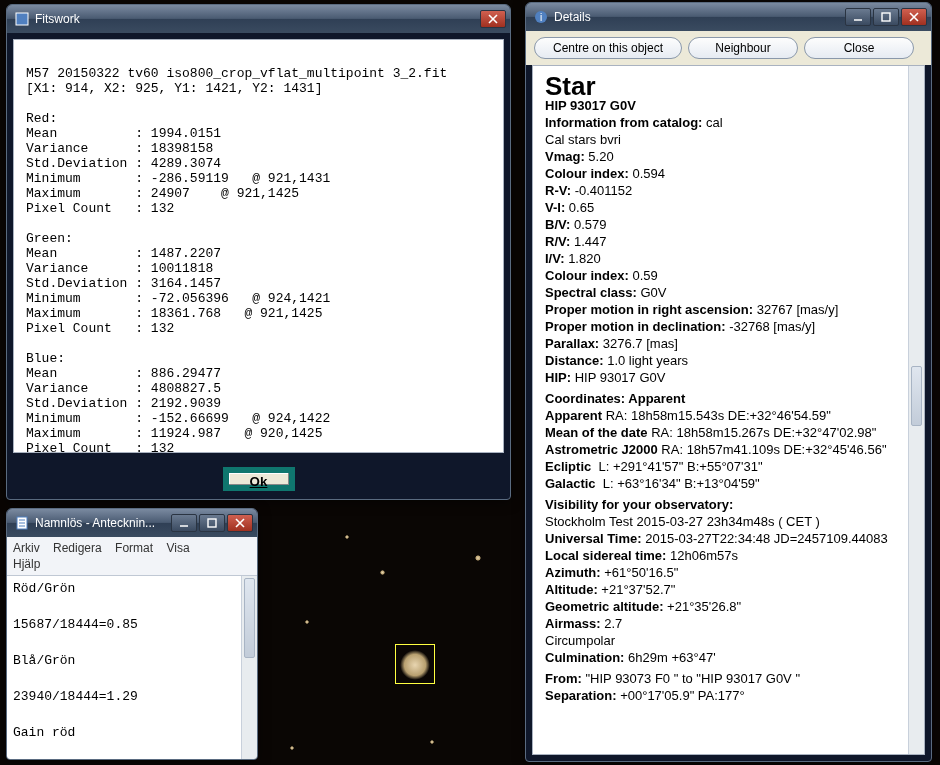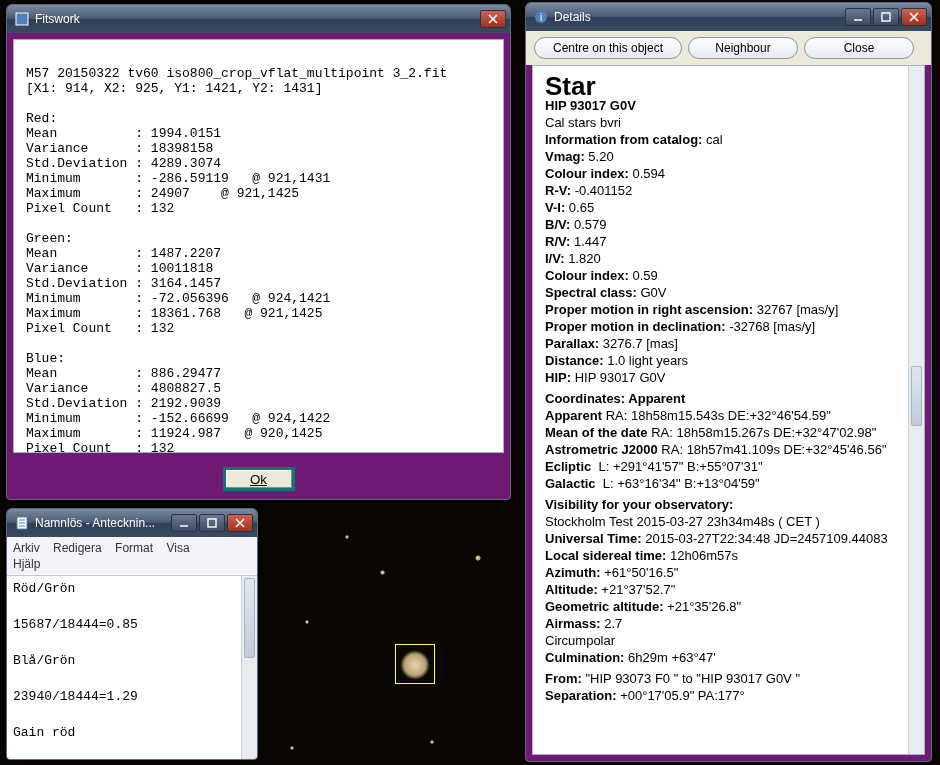--- a/index.html
+++ b/index.html
@@ -19,21 +19,21 @@
   .star.small1 { width: 6px; height: 6px; left: 475px; top: 555px; }
   .star.small2 { width: 5px; height: 5px; left: 380px; top: 570px; }
   .star.small3 { width: 4px; height: 4px; left: 345px; top: 535px; }
   .star.small4 { width: 4px; height: 4px; left: 305px; top: 620px; }
   .star.small5 { width: 4px; height: 4px; left: 430px; top: 740px; }
   .star.small6 { width: 4px; height: 4px; left: 290px; top: 746px; }
   .sel-box { position: absolute; left: 395px; top: 644px; width: 40px; height: 40px; border: 1px solid #ffff40; }
 
   .win {
     position: absolute;
-    background: #701a75;
+    background: #0f172a;
     border: 1px solid #5a6b80;
     border-radius: 6px 6px 4px 4px;
     box-shadow: 0 2px 12px rgba(0,0,0,0.5);
     display: flex;
     flex-direction: column;
     overflow: hidden;
   }
   .titlebar {
     height: 28px;
     background: linear-gradient(to bottom,#7a8aa0 0%,#4a5b72 48%,#2f3f55 50%,#3a4b60 100%);
@@ -56,23 +56,24 @@
   }
   .winbtn svg { width:10px; height:10px; display:block; }
   .close-x { background: linear-gradient(#d06050,#a03020); }
 
   
   #fitswork { left:6px; top:4px; width:505px; height:496px; }
   #fitswork .client { flex:1; margin:6px; background:#fff; border:1px solid #a9b2c0; padding:26px 12px; overflow:hidden; }
   #fitswork pre { margin:0; font-family:"Courier New",monospace; font-size:13px; line-height:15px; white-space:pre; }
   #fitswork .okbar { height:40px; display:flex; justify-content:center; align-items:center; }
   #fitswork .okbtn {
-    width:72px; height:24px; border:3px solid #0f766e; background:#ece9d8;
+    width:72px; height:24px; border:6px solid #0f766e; background:#ece9d8;
     box-shadow: inset -1px -1px 0 #888, inset 1px 1px 0 #fff;
     text-decoration:underline;
+    font-weight:bold;
   }
 
   
   #notepad { left:6px; top:508px; width:252px; height:252px; }
   .menubar { background:#f2f4f8; padding:3px 6px; font-size:12px; color:#333; line-height:16px; }
   .menubar span { margin-right:10px; cursor:default; }
   #notepad .client { flex:1; background:#fff; border-top:1px solid #c0c8d4; padding:4px 6px; font-family:"Lucida Console","Courier New",monospace; font-size:13px; line-height:18px; overflow:auto; position:relative; }
   #notepad .scroll-y { position:absolute; right:0; top:0; bottom:0; width:16px; background:#e8ecef; border-left:1px solid #c8d0db; }
   #notepad .scroll-y .thumb { position:absolute; left:2px; right:2px; top:2px; height:80px; background:linear-gradient(#dfe6ef,#c2ccd9); border:1px solid #a8b4c4; border-radius:2px; }
 
@@ -229,22 +230,22 @@
     </div>
   </div>
   <div class="btnrow">
     <button class="dbtn">Centre on this object</button>
     <button class="dbtn">Neighbour</button>
     <button class="dbtn">Close</button>
   </div>
   <div class="content">
     <h1>Star</h1>
     <div class="row"><b>HIP 93017 G0V</b></div>
+    <div class="row"><b>Information from catalog:</b> <span>cal</span></div>
     <div class="row">Cal stars bvri</div>
-    <div class="row"><b>Information from catalog:</b> <span>cal</span></div>
     <div class="row"><b>Vmag:</b> <span>5.20</span></div>
     <div class="row"><b>Colour index:</b> <span>0.594</span></div>
     <div class="row"><b>R-V:</b> <span>-0.401152</span></div>
     <div class="row"><b>V-I:</b> <span>0.65</span></div>
     <div class="row"><b>B/V:</b> <span>0.579</span></div>
     <div class="row"><b>R/V:</b> <span>1.447</span></div>
     <div class="row"><b>I/V:</b> <span>1.820</span></div>
     <div class="row"><b>Colour index:</b> <span>0.59</span></div>
     <div class="row"><b>Spectral class:</b> <span>G0V</span></div>
     <div class="row"><b>Proper motion in right ascension:</b> <span>32767 [mas/y]</span></div>

